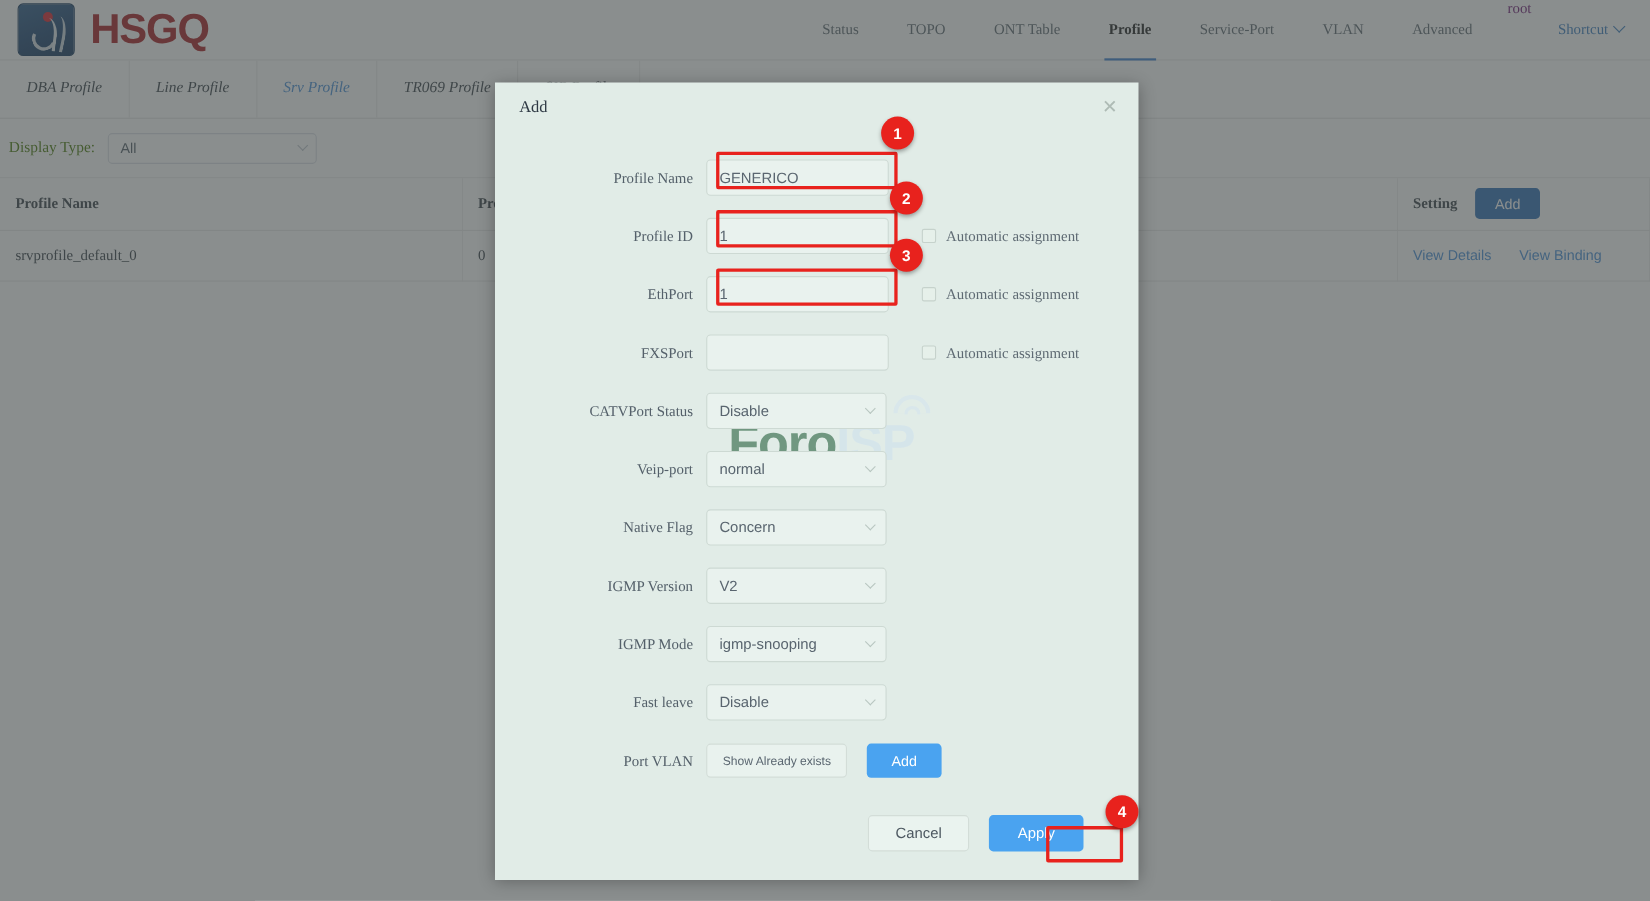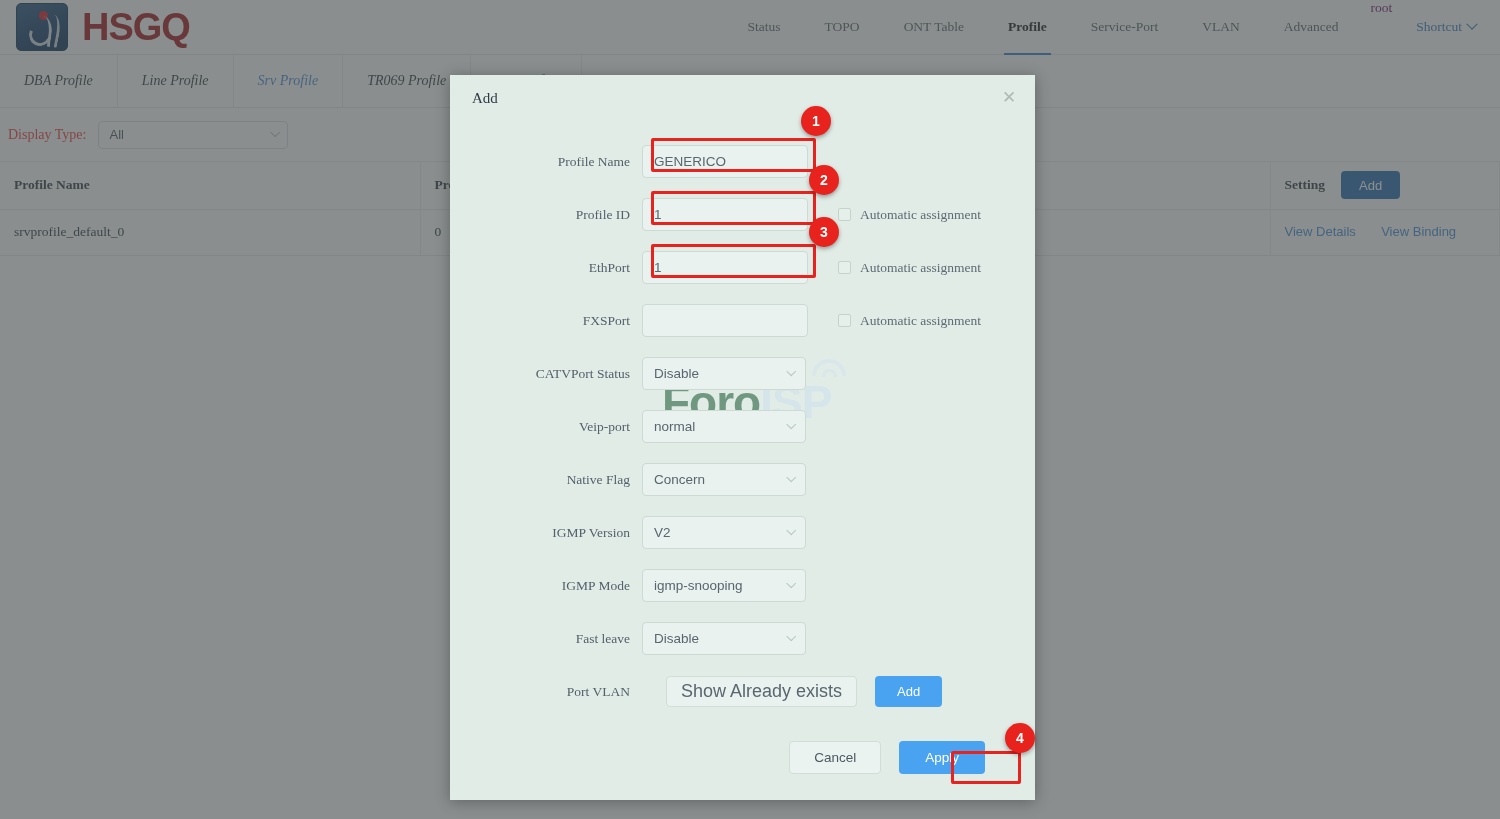--- a/index.html
+++ b/index.html
@@ -70,21 +70,21 @@
   .chev { width:8px; height:8px; border-right:1.6px solid currentColor; border-bottom:1.6px solid currentColor; transform:rotate(45deg) translate(-2px,-2px);} 
 
   .subtabs { height:53px; display:flex; align-items:stretch; border-bottom:1px solid #e6e6e6; background:#fff;font-style:italic;}
   .subtab {
     display:flex; align-items:center; padding:0 24px; font-size:14px;
     color:#3b434a; border-right:1px solid #ededed; cursor:pointer;
   }
   .subtab.active { color:#4a90d9; }
 
   .filterbar { height:54px; display:flex; align-items:center; padding-left:8px; border-bottom:1px solid #ededed;}
-  .filter-label { font-size:14px; color:#ef4444; margin-right:12px; }
+  .filter-label { font-size:14px; color:#4d7c0f; margin-right:12px; }
   .sel {
     width:190px; height:28px; border:1px solid #dcdfe6; border-radius:4px;
     background:#fff; display:flex; align-items:center; padding:0 10px;
     font-size:13px; color:#55606a; position:relative; cursor:pointer;
     font-family:"Liberation Sans", sans-serif;
   }
   .sel .caret { position:absolute; right:9px; width:7px; height:7px;
     border-right:1.4px solid #bfc6cd; border-bottom:1.4px solid #bfc6cd;
     transform:rotate(45deg) translate(-1px,-2px); }
 
@@ -146,22 +146,22 @@
     position:absolute; right:11px; width:7px; height:7px;
     border-right:1.4px solid #b8c6c0; border-bottom:1.4px solid #b8c6c0;
     transform:rotate(45deg) translate(-1px,-2px);
   }
   .chkwrap { display:flex; align-items:center; margin-left:30px; gap:9px; cursor:pointer;}
   .chkbox { width:13px; height:13px; border:1px solid #c6d2cc; border-radius:2px; background:#e6f0ea; }
   .chklabel { font-size:13.5px; color:#5e6a73; font-family:"Liberation Serif", serif; }
 
   .btn-ghost {
     height:31px; padding:0 14px; border:1px solid #d3ddd8; border-radius:4px;
-    background:#e9f2ee; font-size:18px; color:#5a6670; cursor:pointer;
-    display:flex; align-items:center; font-family:"Liberation Sans", sans-serif;margin-left:24px;
+    background:#e9f2ee; font-size:11px; color:#5a6670; cursor:pointer;
+    display:flex; align-items:center; font-family:"Liberation Sans", sans-serif;
   }
   .btn-blue {
     height:31px; padding:0 22px; border:none; border-radius:4px;
     background:#4aa3f0; color:#fff; font-size:13px; cursor:pointer;
     display:flex; align-items:center; justify-content:center;
     font-family:"Liberation Sans", sans-serif;
   }
 
   .dlg-foot {
     position:absolute; left:0; right:0; bottom:0; height:86px;

